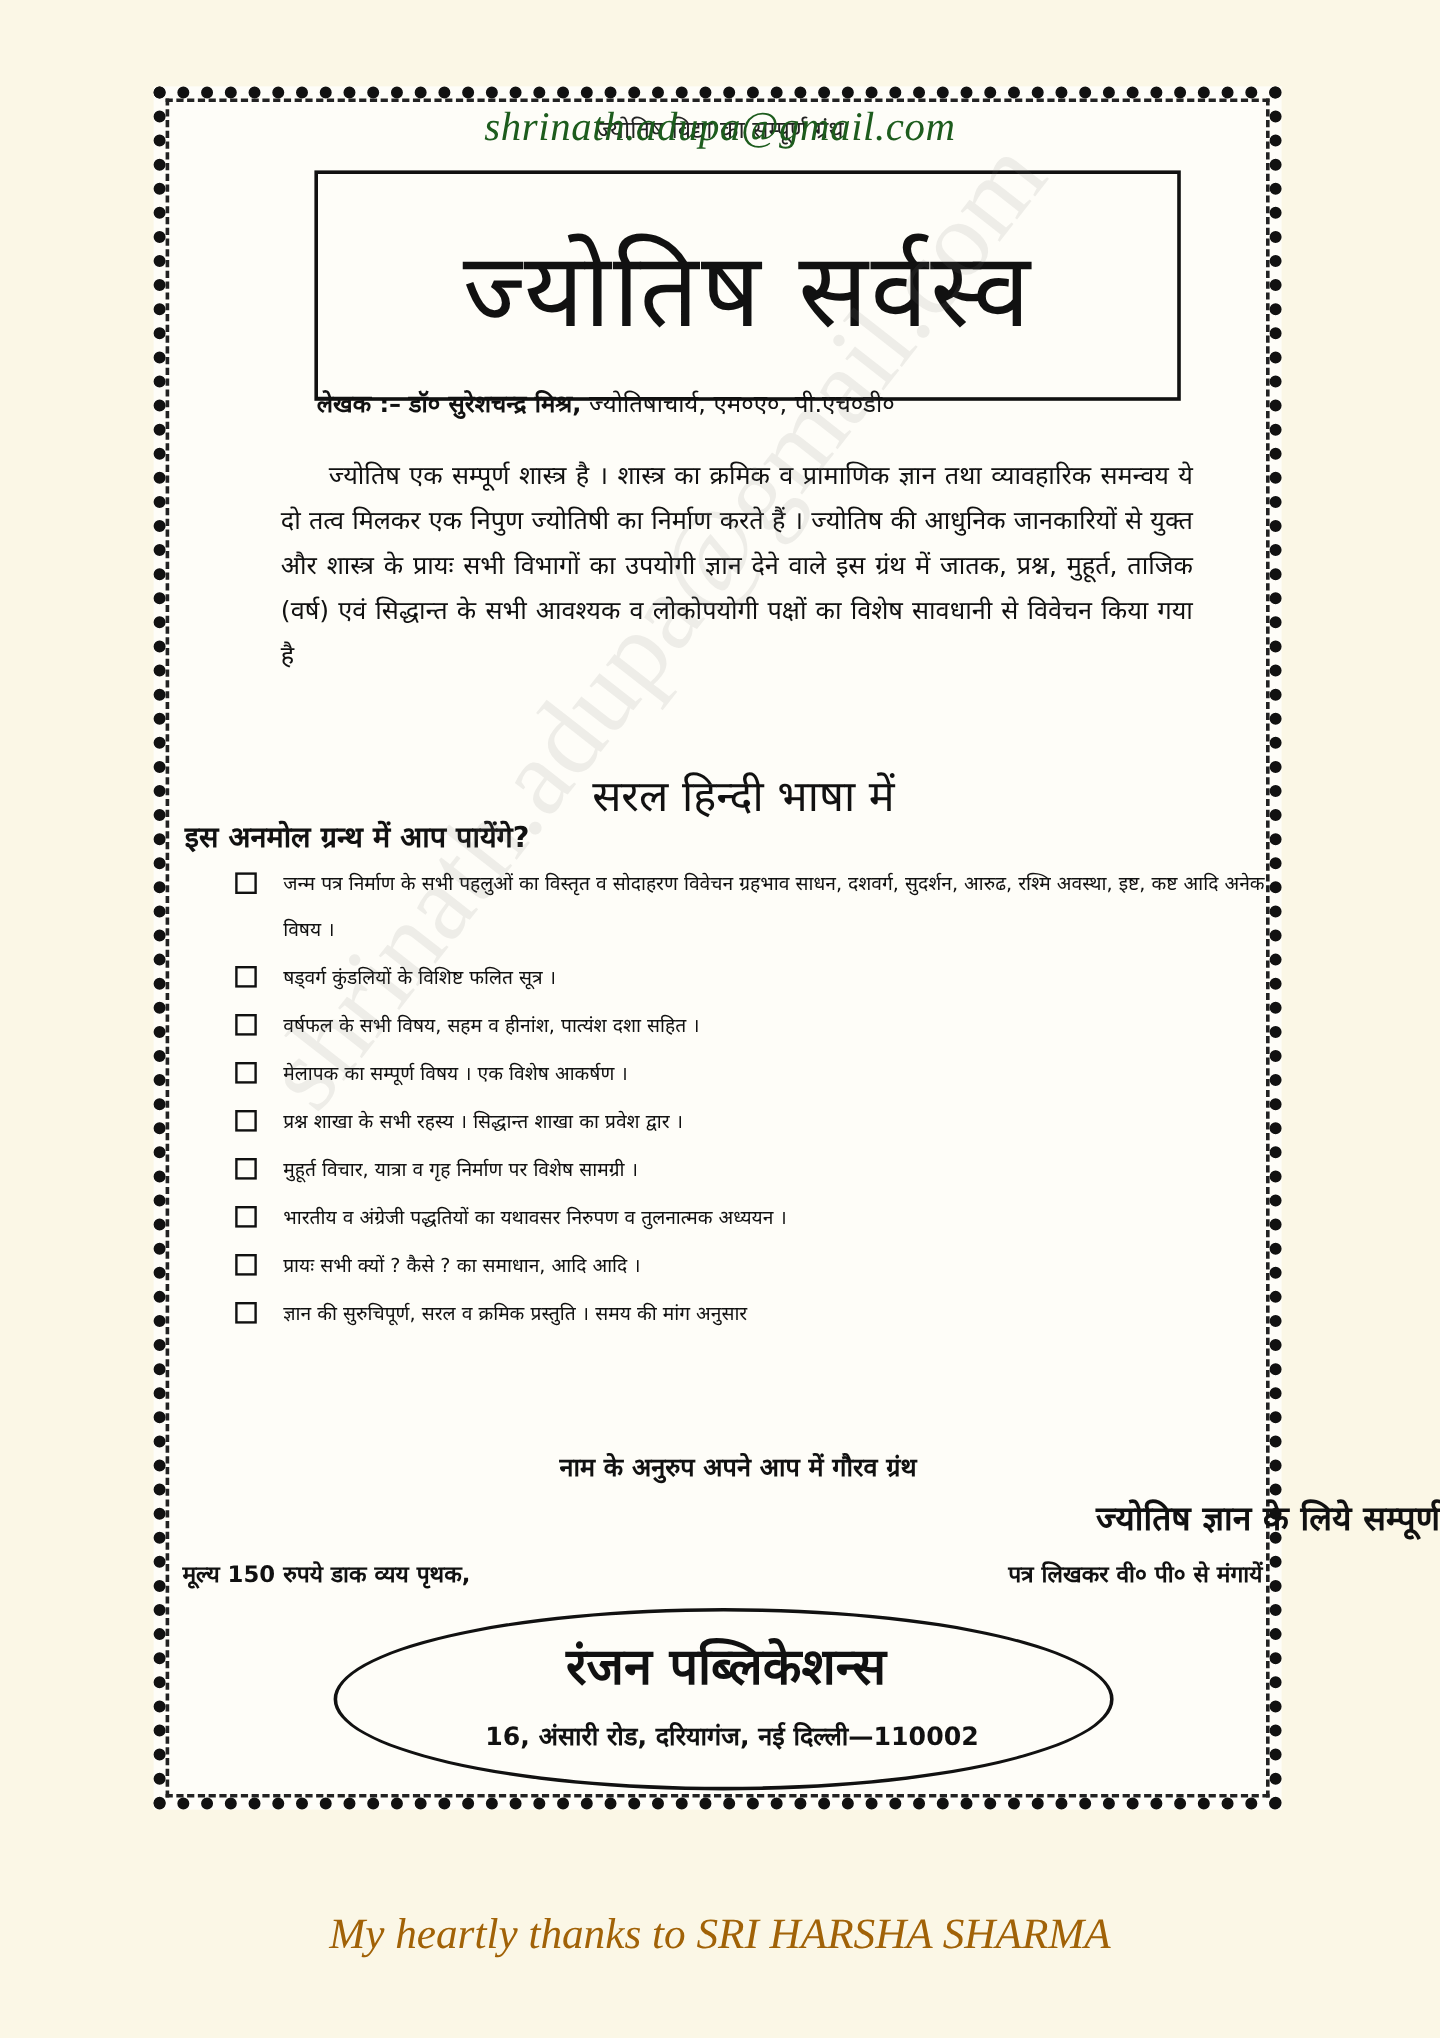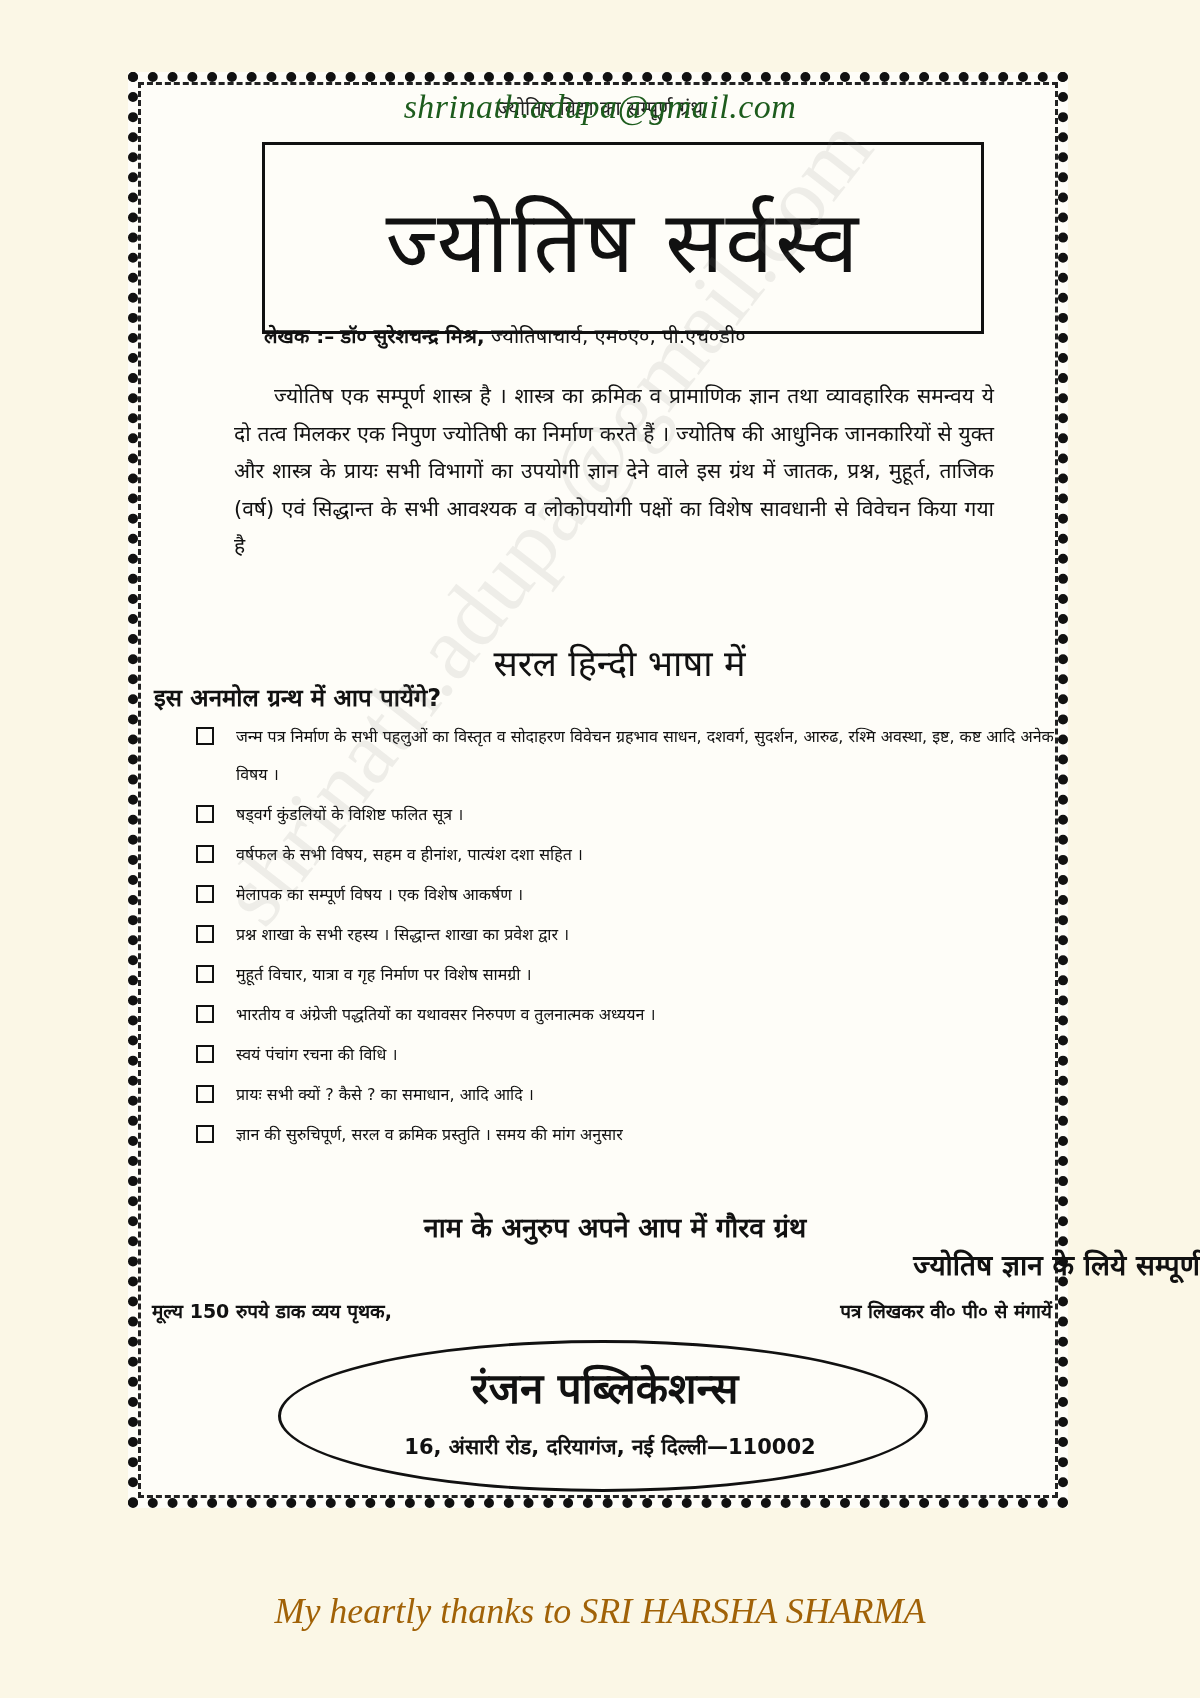--- a/index.html
+++ b/index.html
@@ -109,21 +109,21 @@
     left: 0; top: 9px;
     width: 18px; height: 18px;
     border: 2px solid #111;
     box-sizing: border-box;
     background: transparent;
   }
   .closing1 {
     position: absolute;
     left: 0; right: 0; top: 1208px;
     text-align: center;
-    font-size: 27px;
+    font-size: 21px;
     font-weight: bold;
     padding-left: 30px;
   }
   .closing2 {
     position: absolute;
     left: 0; right: 0; top: 1245px;
     text-align: right;
     font-size: 28px;
     font-weight: bold;
     padding-left: 20px;
@@ -213,21 +213,20 @@
 <div class="question">इस अनमोल ग्रन्थ में आप पायेंगे?</div>
 
 <ul class="features">
   <li><span class="checkbox"></span><span>जन्म पत्र निर्माण के सभी पहलुओं का विस्तृत व सोदाहरण विवेचन ग्रहभाव साधन, दशवर्ग, सुदर्शन, आरुढ, रश्मि अवस्था, इष्ट, कष्ट आदि अनेक विषय ।</span></li>
   <li><span class="checkbox"></span><span>षड्वर्ग कुंडलियों के विशिष्ट फलित सूत्र ।</span></li>
   <li><span class="checkbox"></span><span>वर्षफल के सभी विषय, सहम व हीनांश, पात्यंश दशा सहित ।</span></li>
   <li><span class="checkbox"></span><span>मेलापक का सम्पूर्ण विषय । एक विशेष आकर्षण ।</span></li>
   <li><span class="checkbox"></span><span>प्रश्न शाखा के सभी रहस्य । सिद्धान्त शाखा का प्रवेश द्वार ।</span></li>
   <li><span class="checkbox"></span><span>मुहूर्त विचार, यात्रा व गृह निर्माण पर विशेष सामग्री ।</span></li>
   <li><span class="checkbox"></span><span>भारतीय व अंग्रेजी पद्धतियों का यथावसर निरुपण व तुलनात्मक अध्ययन ।</span></li>
-  <li><span class="checkbox"></span><span>स्वयं पंचांग रचना की विधि ।</span></li>
   <li><span class="checkbox"></span><span>प्रायः सभी क्यों ? कैसे ? का समाधान, आदि आदि ।</span></li>
   <li><span class="checkbox"></span><span>ज्ञान की सुरुचिपूर्ण, सरल व क्रमिक प्रस्तुति । समय की मांग अनुसार</span></li>
 </ul>
 
 <div class="closing1">नाम के अनुरुप अपने आप में गौरव ग्रंथ</div>
 <div class="closing2">ज्योतिष ज्ञान के लिये सम्पूर्ण</div>
 
 <div class="price">मूल्य 150 रुपये डाक व्यय पृथक,</div>
 <div class="order">पत्र लिखकर वी० पी० से मंगायें</div>
 

